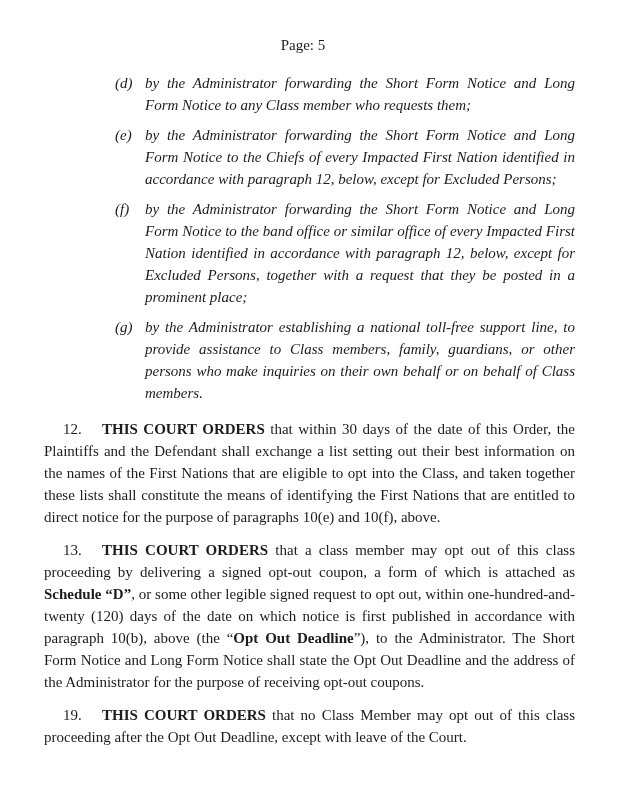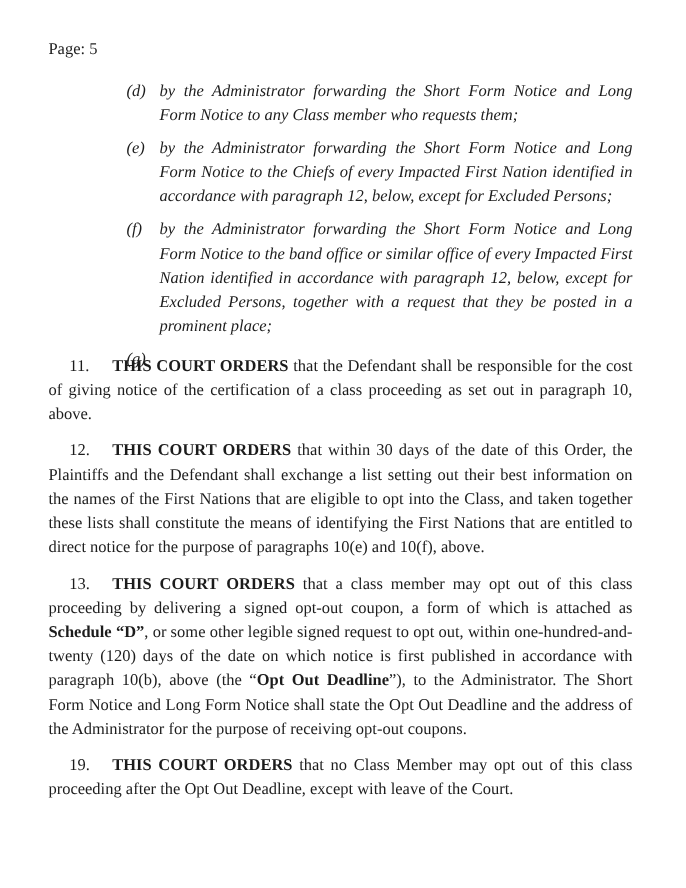--- a/index.html
+++ b/index.html
@@ -16,21 +16,21 @@
     box-sizing: border-box;
     width: 624px;
     height: 807px;
     background: #ffffff;
     padding: 34px 49px 0 44px;
     font-family: "Liberation Serif", "DejaVu Serif", serif;
     font-size: 15px;
     color: #1c1c1c;
   }
   .page-header {
-    text-align: left;
+    text-align: center;
     line-height: 22px;
     padding-right: 13px;
     white-space: pre;
   }
   .sublist {
     margin-top: 16px;
   }
   .list-item {
     position: relative;
     padding-left: 101px;
@@ -84,27 +84,27 @@
       <span class="list-text">by the Administrator forwarding the Short Form Notice and Long Form Notice to the Chiefs of every Impacted First Nation identified in accordance with paragraph 12, below, except for Excluded Persons;</span>
     </div>
 
     <div class="list-item">
       <span class="list-label">(f)</span>
       <span class="list-text">by the Administrator forwarding the Short Form Notice and Long Form Notice to the band office or similar office of every Impacted First Nation identified in accordance with paragraph 12, below, except for Excluded Persons, together with a request that they be posted in a prominent place;</span>
     </div>
 
     <div class="list-item">
       <span class="list-label">(g)</span>
+      <span class="list-text">by the Administrator establishing a national toll-free support line, to provide assistance to Class members, family, guardians, or other persons who make inquiries on their own behalf or on behalf of Class members.</span>
     </div>
 
   </div>
 
   <div class="paragraphs">
 
-    <p class="para"><span class="para-num">11.</span><span class="para-body"><span class="seg bold">THIS COURT ORDERS</span><span class="seg"> that the Defendant shall be responsible for the cost of giving notice of the certification of a class proceeding as set out in paragraph 10, above.</span></span></p>
 
     <p class="para"><span class="para-num">12.</span><span class="para-body"><span class="seg bold">THIS COURT ORDERS</span><span class="seg"> that within 30 days of the date of this Order, the Plaintiffs and the Defendant shall exchange a list setting out their best information on the names of the First Nations that are eligible to opt into the Class, and taken together these lists shall constitute the means of identifying the First Nations that are entitled to direct notice for the purpose of paragraphs 10(e) and 10(f), above.</span></span></p>
 
     <p class="para"><span class="para-num">13.</span><span class="para-body"><span class="seg bold">THIS COURT ORDERS</span><span class="seg"> that a class member may opt out of this class proceeding by delivering a signed opt-out coupon, a form of which is attached as </span><span class="seg bold">Schedule “D”</span><span class="seg">, or some other legible signed request to opt out, within one-hundred-and-twenty (120) days of the date on which notice is first published in accordance with paragraph 10(b), above (the “</span><span class="seg bold">Opt Out Deadline</span><span class="seg">”), to the Administrator. The Short Form Notice and Long Form Notice shall state the Opt Out Deadline and the address of the Administrator for the purpose of receiving opt-out coupons.</span></span></p>
 
     <p class="para"><span class="para-num">19.</span><span class="para-body"><span class="seg bold">THIS COURT ORDERS</span><span class="seg"> that no Class Member may opt out of this class proceeding after the Opt Out Deadline, except with leave of the Court.</span></span></p>
 
   </div>
 
 </div>

